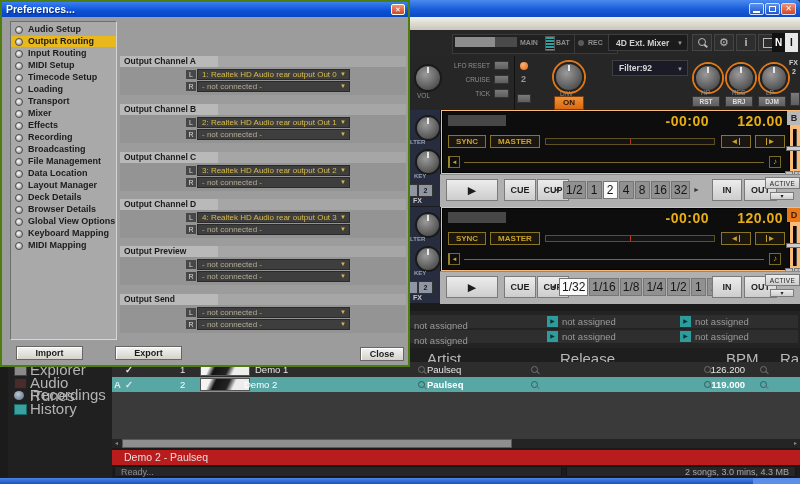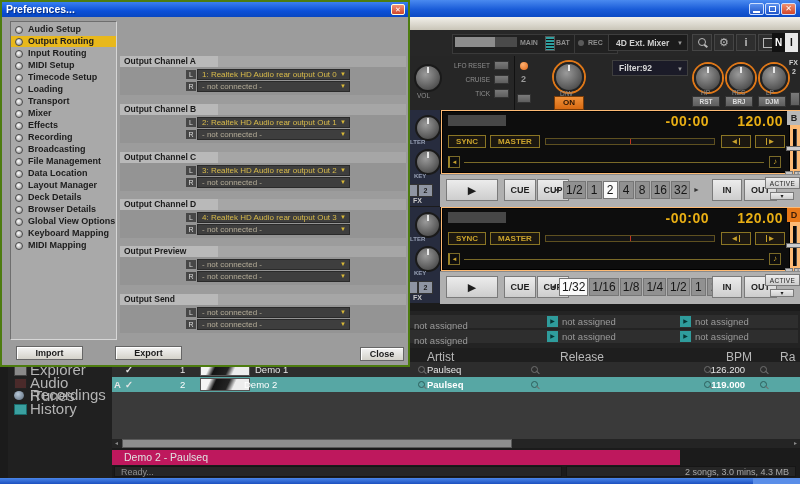--- a/index.html
+++ b/index.html
@@ -64,35 +64,35 @@
   .larr{width:10px;color:#333;font-size:7px;line-height:18px;text-align:center}
   .lbtn{min-width:15px;padding:0 2px;background:#919191;border:1px solid #767676;color:#161616;font-size:12px;line-height:16px;text-align:center;box-sizing:border-box}
   .lbtn.sel{background:#fafafa}
   .activeb{font-size:6.5px;line-height:11px;letter-spacing:.3px}
   .bbar{display:inline-block;width:1px;height:7px;background:#c9a22c;vertical-align:middle;margin:0 1px}
   
   .assignpanel{left:408px;top:311px;width:392px;height:37px;background:#232323}
   .asrow{left:2px;width:388px;height:13px;background:#2e2e2e}
   .ascell .t{color:#9a9a9a;font-size:9.5px;line-height:13px}
   .asic{width:11px;height:11px;background:#2f9c9c;color:#083434;font-size:6px;line-height:11px;text-align:center}
-  .theader{left:112px;top:348px;width:688px;height:14px;background:#1e1e1e;color:#b8b8b8;font-size:12px}
+  .theader{left:112px;top:348px;width:688px;height:14px;background:#1e1e1e;color:#b8b8b8;font-size:15px}
   .trow{left:112px;width:688px;height:15px;font-size:9.5px}
   .trow .cell{position:absolute;top:0;line-height:15px;color:#e6e6e6}
   .gold{color:#e8c030;font-weight:bold}
   .cover{height:13px;background:linear-gradient(115deg,#f4f4f4 18%,#141414 30%,#232323 55%,#ededed 68%);border:1px solid #555;box-sizing:border-box}
   .mag{width:5px;height:5px;border:1px solid #6f6f6f;border-radius:50%;position:absolute;top:4px}
   .mag::after{content:"";position:absolute;width:4px;height:1px;background:#6f6f6f;transform:rotate(45deg);left:4px;top:5px}
   .tree{left:8px;top:363px;width:104px;height:115px;background:#202020}
   .titem{position:absolute;left:0;width:104px;height:12px}
   .titem .tl{position:absolute;left:22px;top:0;color:#b4b4b4;font-size:15px;line-height:12px}
   .tic{position:absolute;left:6px;top:1px;width:11px;height:9px}
   .scroll{left:112px;top:439px;width:688px;height:9px;background:#242424}
   .sthumb{background:#8f8f8f;border:1px solid #5a5a5a;box-sizing:border-box}
   .sarr{color:#888;font-size:5px;line-height:9px;text-align:center;width:9px}
-  .prevbar{left:112px;top:450px;width:568px;height:15px;background:#be185d;color:#e0e0e0;font-size:10.5px;line-height:15px}
+  .prevbar{left:112px;top:450px;width:688px;height:15px;background:#b91c1c;color:#e0e0e0;font-size:10.5px;line-height:15px}
   .statbox{background:#262626;border:1px solid #161616;box-sizing:border-box;color:#8f8f8f;font-size:9px;line-height:10px}
   .taskbar{left:0;top:478px;width:800px;height:6px;background:linear-gradient(#4a86e8,#1c50c0)}
   
   .dialog{left:0;top:0;width:410px;height:367px;background:#9c9c9c;border:2px solid #4d7c0f;box-sizing:border-box;z-index:50}
   .dtitle{left:0;top:0;width:406px;height:15px;background:linear-gradient(180deg,#3a80f0,#0b50d8 60%,#0846c0);color:#fff;font-weight:bold;font-size:10.5px;line-height:15px;padding-left:4px;box-sizing:border-box;text-shadow:1px 1px 1px #04297a}
   .dclose{right:3px;top:2px;width:14px;height:11px;background:linear-gradient(#f09078,#d2462a);border:1px solid #ffd;border-radius:2px;color:#fff;font-size:7px;line-height:10px;text-align:center;box-sizing:border-box}
   .plist{left:8px;top:19px;width:107px;height:319px;background:#a9a9a9;border:1px solid;border-color:#6e6e6e #d6d6d6 #d6d6d6 #6e6e6e;box-sizing:border-box}
   .pitem{position:absolute;left:9px;width:105px;height:11px;line-height:11px;font-size:9px;font-weight:bold;color:#1c1c1c;padding-left:17px;box-sizing:border-box}
   .pitem::before{content:"";position:absolute;left:4px;top:2px;width:6px;height:6px;border:1px solid #4a4a4a;border-radius:50%;background:radial-gradient(circle at 40% 35%,#fff,#8a8a8a)}
   .pitem.psel{background:#e8b81c}

